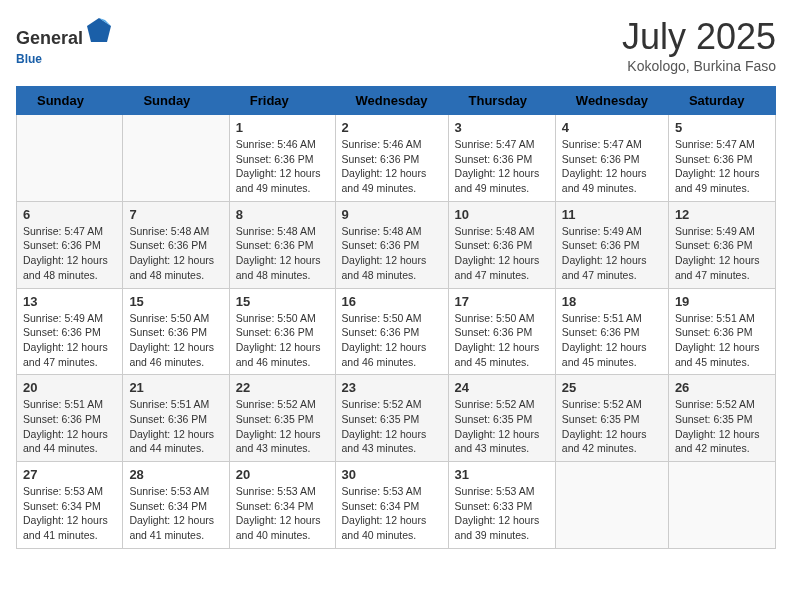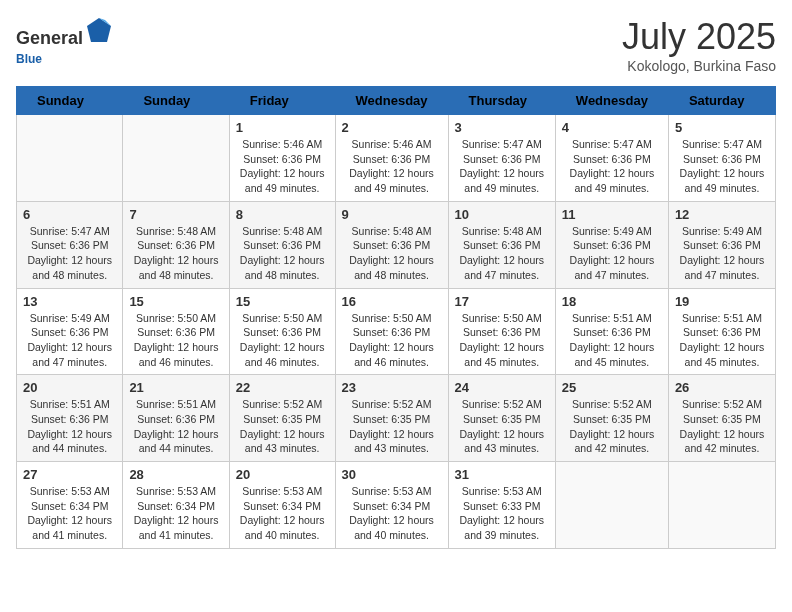--- a/index.html
+++ b/index.html
@@ -69,21 +69,20 @@
     .day-number {
       font-size: 13px;
       font-weight: bold;
       display: block;
       margin-bottom: 2px;
     }
     .day-info {
       font-size: 10.5px;
       color: #333;
       line-height: 1.4;
-      text-align: center;
     }
     .empty-cell {
       background: #f9f9f9 !important;
     }
   </style>
 </head>
 <body>
 
 <div class="header-area">
   <div class="logo">

